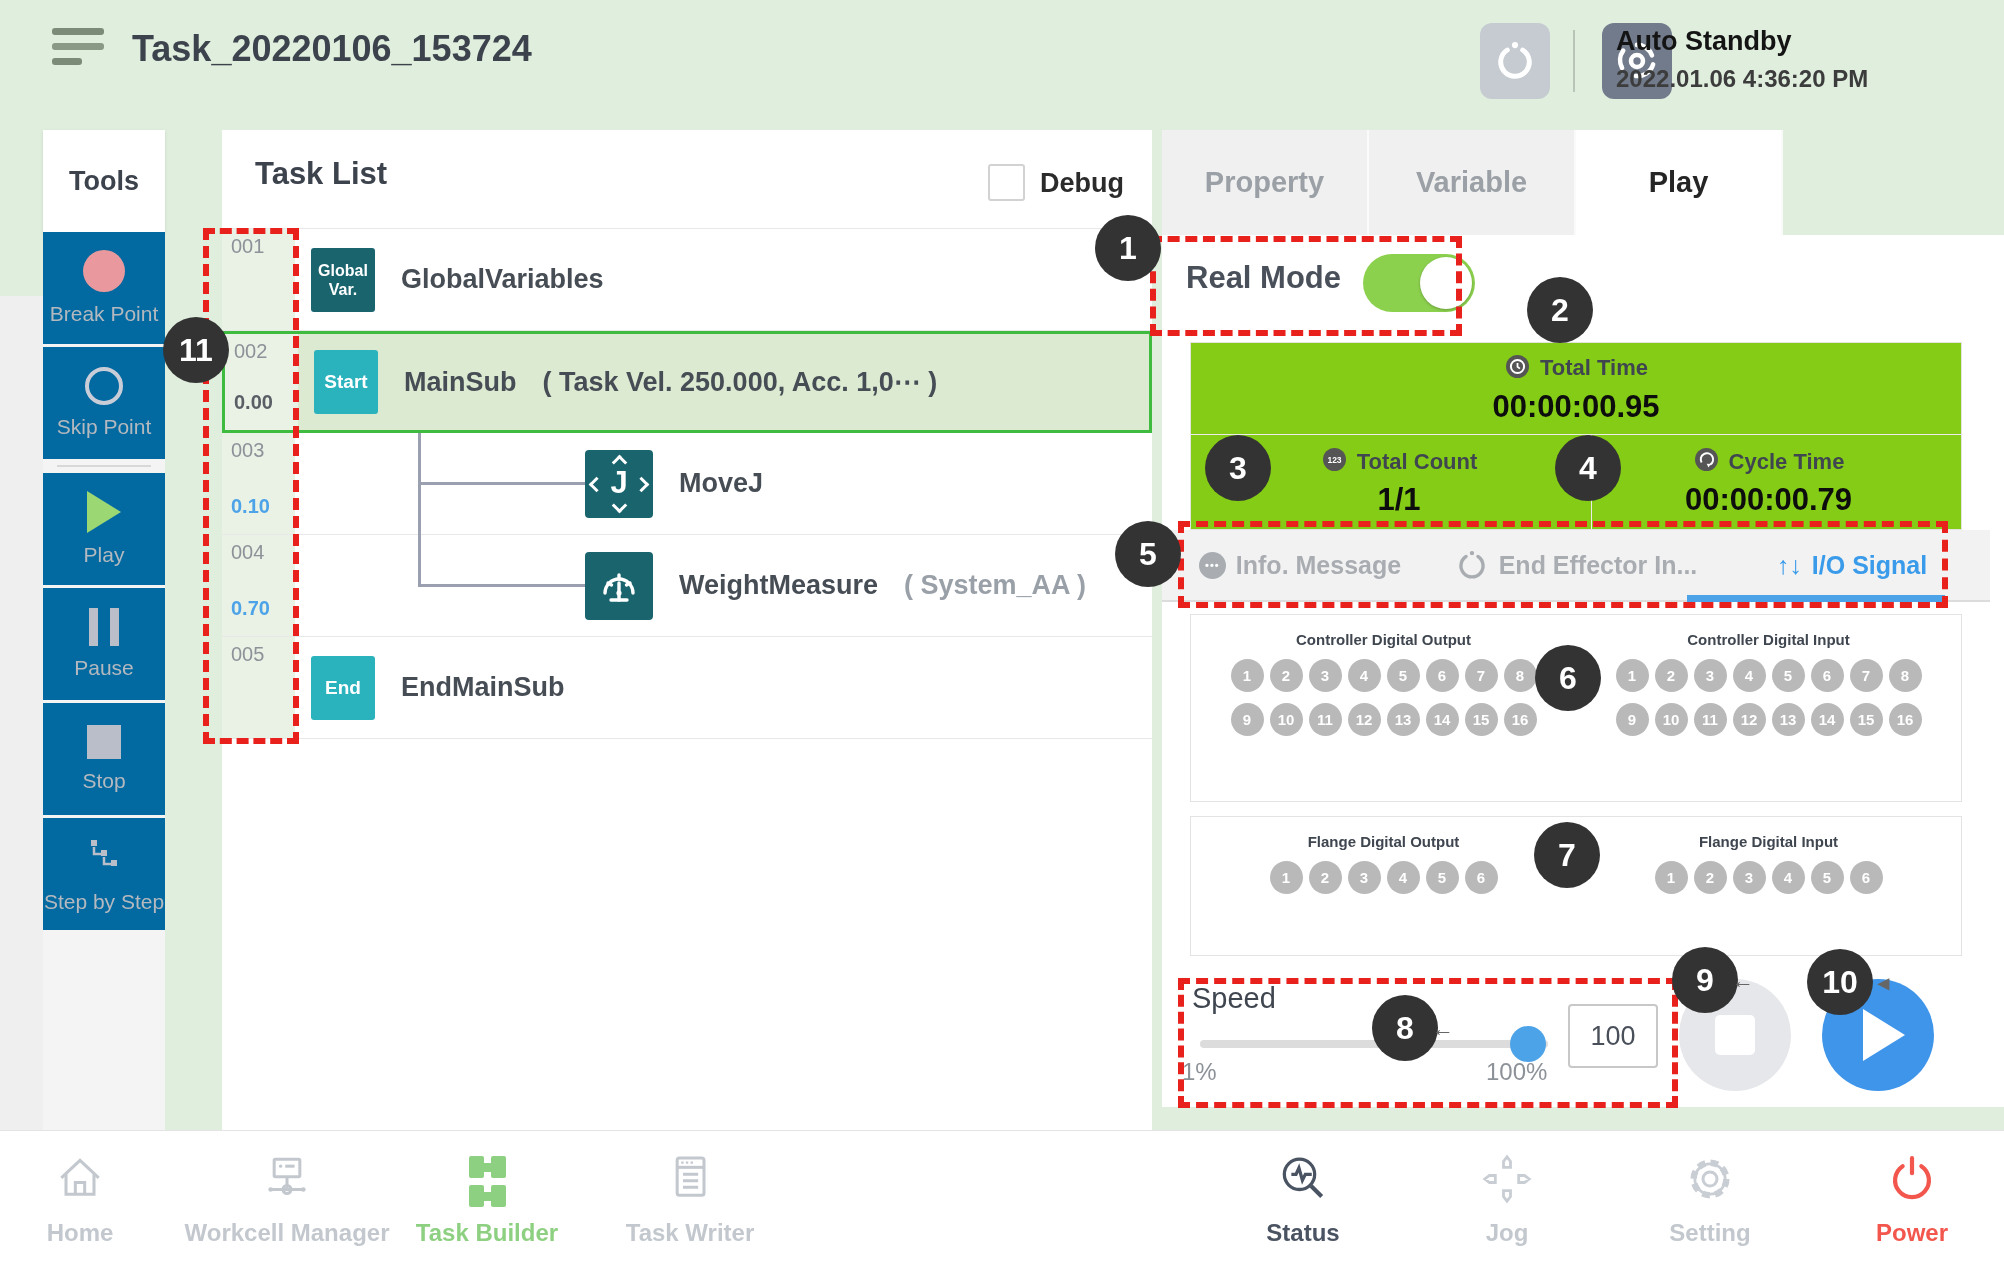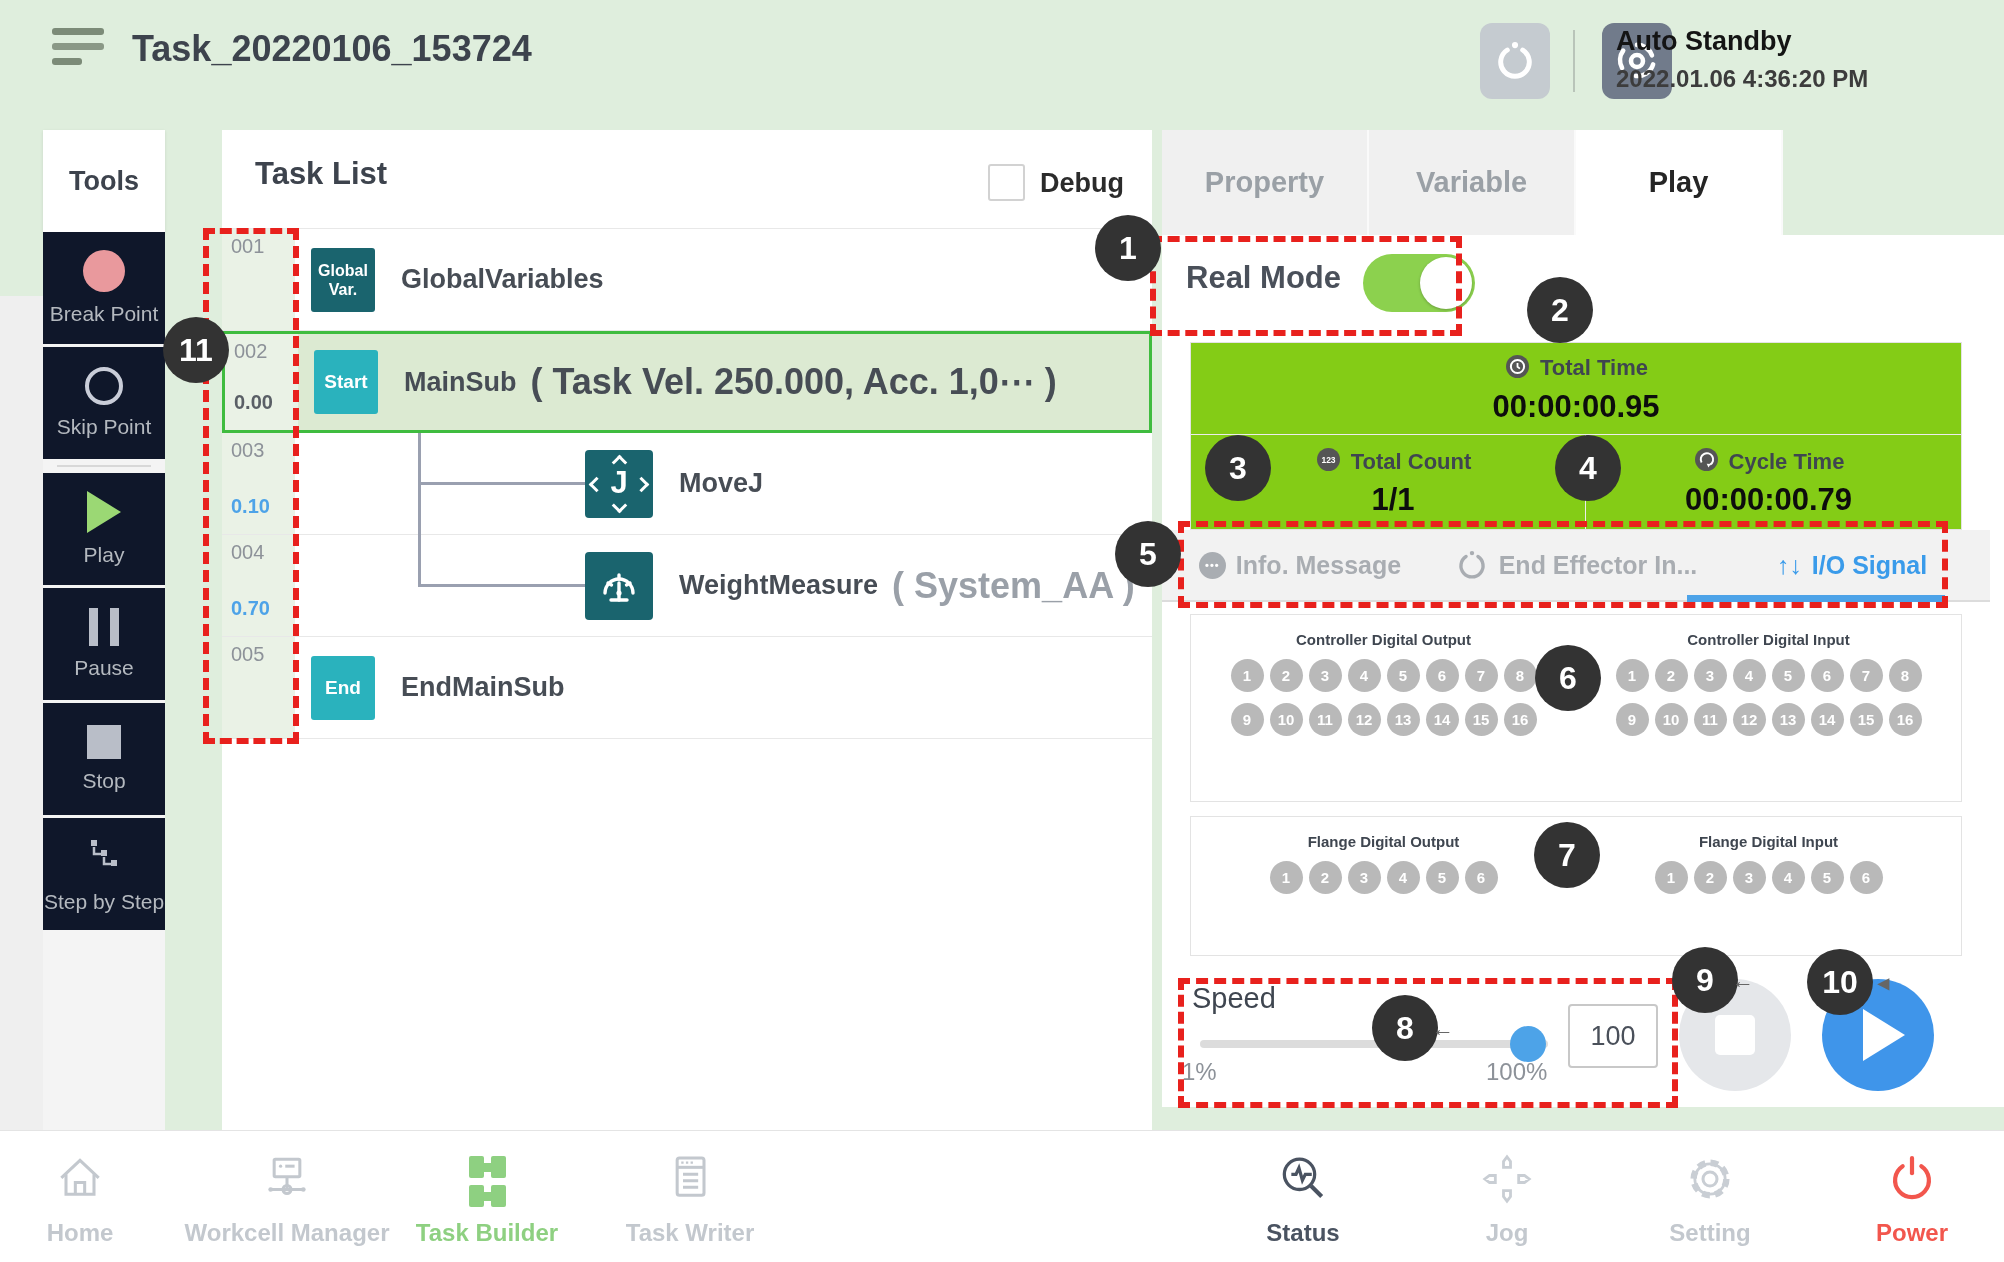--- a/index.html
+++ b/index.html
@@ -18,21 +18,21 @@
   .hdr-btn.dark{left:1602px;background:#717b8b}
   .hdr-divider{left:1573px;top:30px;width:2px;height:62px;background:#b9c4b9}
   .hdr-status{left:1616px;top:26px}
   .hdr-status .st{font-size:27px;font-weight:bold;color:#141414}
   .hdr-status .dt{font-size:24px;color:#3c3c3c;margin-top:8px;font-weight:bold}
 
   
   .left-gutter{left:0;top:296px;width:43px;height:834px;background:#efefef}
   .tools-card{left:43px;top:130px;width:122px;height:102px;background:#fff;box-shadow:0 1px 3px rgba(0,0,0,.1);display:flex;align-items:center;justify-content:center;font-size:27px;font-weight:bold;color:#3d434d}
   .tools-stack{left:43px;top:232px;width:122px;height:898px;background:#f4f4f4}
-  .tool-btn{height:112px;background:#0f172a;margin-bottom:3px;display:flex;flex-direction:column;align-items:center;justify-content:center;cursor:pointer}
+  .tool-btn{height:112px;background:#0369a1;margin-bottom:3px;display:flex;flex-direction:column;align-items:center;justify-content:center;cursor:pointer}
   .tool-btn .lbl{font-size:21px;color:#b4b9bf;margin-top:10px;white-space:nowrap}
   .tools-divider{height:2px;background:#d8d8d8;margin:6px 14px}
   .dot-red{width:42px;height:42px;border-radius:50%;background:#e9999d}
   .ring{width:38px;height:38px;border-radius:50%;border:4px solid #c9cdd8}
   .tri-green{width:0;height:0;border-top:21px solid transparent;border-bottom:21px solid transparent;border-left:34px solid #9bd874}
   .pause-bars{display:flex;gap:12px}
   .pause-bars i{display:block;width:9px;height:38px;background:#b9bec8}
   .square-gray{width:34px;height:34px;background:#b9bec8}
 
   
@@ -47,21 +47,21 @@
   .numcell .num{position:absolute;left:9px;top:6px;font-size:20px;color:#8d9299}
   .numcell .time{position:absolute;left:9px;bottom:16px;font-size:20px;font-weight:bold;color:#5a5f66}
   .numcell .time.blue{color:#4da3e8}
   .rowcontent{flex:1;display:flex;align-items:center;position:relative}
   .task-row.selected .rowcontent{background:#dcead2}
   .badge{width:64px;height:64px;border-radius:3px;color:#fff;font-weight:bold;display:flex;align-items:center;justify-content:center;text-align:center;flex:none;margin-left:16px}
   .badge.dark{background:#1a646e;font-size:16px;line-height:19px;padding:2px}
   .badge.cyan{background:#2ab2bd;font-size:19px}
   .cmd-icon-wrap{margin-left:290px;flex:none}
   .row-label{margin-left:26px;font-size:27px;font-weight:bold;color:#474d55;white-space:nowrap}
-  .row-sub{margin-left:14px;font-size:36px;font-weight:bold;color:#474d55;white-space:nowrap}
+  .row-sub{margin-left:26px;font-size:27px;font-weight:bold;color:#474d55;white-space:nowrap}
   .row-sub.muted{color:#9aa0a8}
   .tree-v{position:absolute;left:123px;width:3px;background:#9aa0b0}
   .tree-h{position:absolute;left:123px;height:3px;background:#9aa0b0;width:167px}
   .cmd-icon{width:68px;height:68px;background:#1a646e;border-radius:4px;position:relative;color:#fff;display:flex;align-items:center;justify-content:center}
   .movej-j{font-size:31px;font-weight:bold;margin-top:-2px}
   .chv{position:absolute;width:11px;height:11px;border-top:3.5px solid #fff;border-right:3.5px solid #fff}
   .chv.up{top:7px;left:50%;margin-left:-5px;transform:rotate(-45deg)}
   .chv.down{bottom:7px;left:50%;margin-left:-5px;transform:rotate(135deg)}
   .chv.left{left:6px;top:50%;margin-top:-5px;transform:rotate(-135deg)}
   .chv.right{right:6px;top:50%;margin-top:-5px;transform:rotate(45deg)}
@@ -73,21 +73,21 @@
   .rp-tab.active{background:#fff;color:#252525}
   .realmode-lbl{left:1186px;top:260px;font-size:31px;font-weight:bold;color:#4a505a}
   .toggle{left:1363px;top:254px;width:112px;height:58px;border-radius:29px;background:#8cd14e;cursor:pointer}
   .toggle .knob{position:absolute;right:3px;top:3px;width:52px;height:52px;border-radius:50%;background:#fff;box-shadow:0 1px 3px rgba(0,0,0,.25)}
   .stats-box{left:1190px;top:342px;width:772px;height:188px;border:1px solid #e3e3e3;background:#84cc16}
   .stat-cell{position:absolute;display:flex;flex-direction:column;align-items:center;justify-content:center}
   .stat-cell .lr{display:flex;align-items:center;gap:9px}
   .stat-cell .lr .t{font-size:22px;font-weight:bold;color:#3f4650}
   .stat-cell .val{font-size:31px;font-weight:bold;color:#0d0d0d;margin-top:5px}
   .cell-total-time{left:0;top:0;width:770px;height:92px;border-bottom:1px solid #ececec}
-  .cell-total-count{left:10px;top:92px;width:385px;height:94px;border-right:1px solid #ececec}
+  .cell-total-count{left:16px;top:92px;width:385px;height:94px;border-right:1px solid #ececec}
   .cell-cycle-time{left:385px;top:92px;width:385px;height:94px}
   .io-tabbar{left:1162px;top:530px;width:828px;height:72px;background:#f2f2f2;border-bottom:2px solid #dcdcdc;display:flex}
   .io-tab{flex:1;display:flex;align-items:center;justify-content:center;gap:10px;font-size:25px;font-weight:bold;color:#a9adb2;cursor:pointer}
   .io-tab.active{color:#3a9bea}
   .io-underline{position:absolute;left:525px;bottom:-2px;width:258px;height:7px;background:#4da3e8}
   .disc-icon{width:27px;height:27px;border-radius:50%;background:#a9adb2;color:#fff;display:flex;align-items:center;justify-content:center;font-size:11px;font-weight:bold;letter-spacing:1px}
   .updown{font-size:25px;font-weight:bold;color:#3a9bea}
   .io-box{border:1px solid #e3e3e3;background:#fff;display:flex}
   .io-box.controller{left:1190px;top:614px;width:772px;height:188px}
   .io-box.flange{left:1190px;top:816px;width:772px;height:140px}

